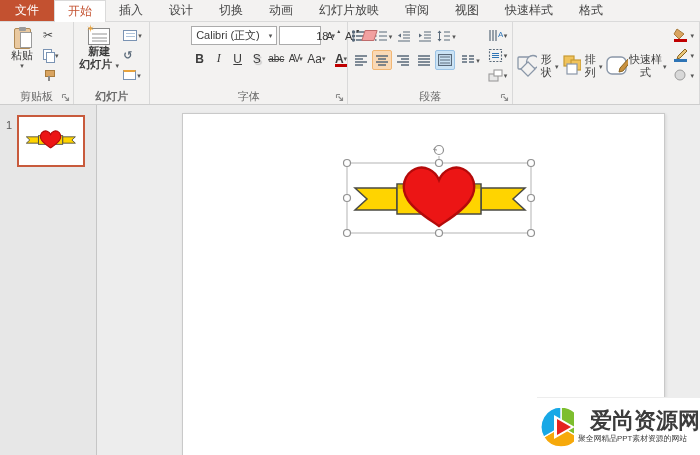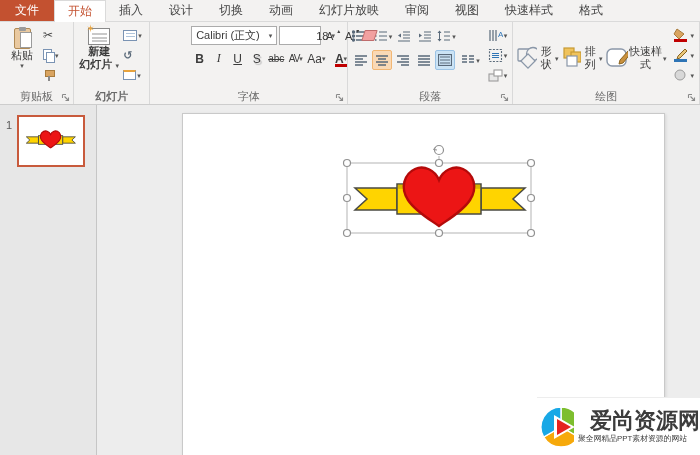--- a/index.html
+++ b/index.html
@@ -409,28 +409,20 @@
           </div>
           <div class="sbtn">
             <svg width="16" height="14">
                 <circle cx="7" cy="7" r="5" fill="#D8D8D8" stroke="#9B9B9B" stroke-width="1"></circle>
               </svg>
             <span class="caret">▾</span>
           </div>
         </div>
       </div>
     </div>
-    <div class="grp-foot">
-      <span class="grp-label">绘图</span>
-      <span class="launcher">
-        <svg width="10" height="10">
-            <path d="M1.5,1.5 H5 M1.5,1.5 V5 M3.5,3.5 L7.5,7.5 M7.5,4.5 V7.5 H4.5" stroke="#8A8A8A" stroke-width="1.1" fill="none"></path>
-          </svg>
-      </span>
-    </div>
   </div>
 </div>
 
 <div class="main">
   <div class="leftpanel">
     <span class="thumb-num">1</span>
     <div class="thumb">
       <svg width="62" height="46" viewBox="150 35 215 100">
         <polygon points="214,74 172,74 184,85 172,96 214,96" fill="#FFD400" stroke="#4A4A42" stroke-width="3"></polygon>
         <polygon points="298,74 342,74 330,85 342,96 298,96" fill="#FFD400" stroke="#4A4A42" stroke-width="3"></polygon>

